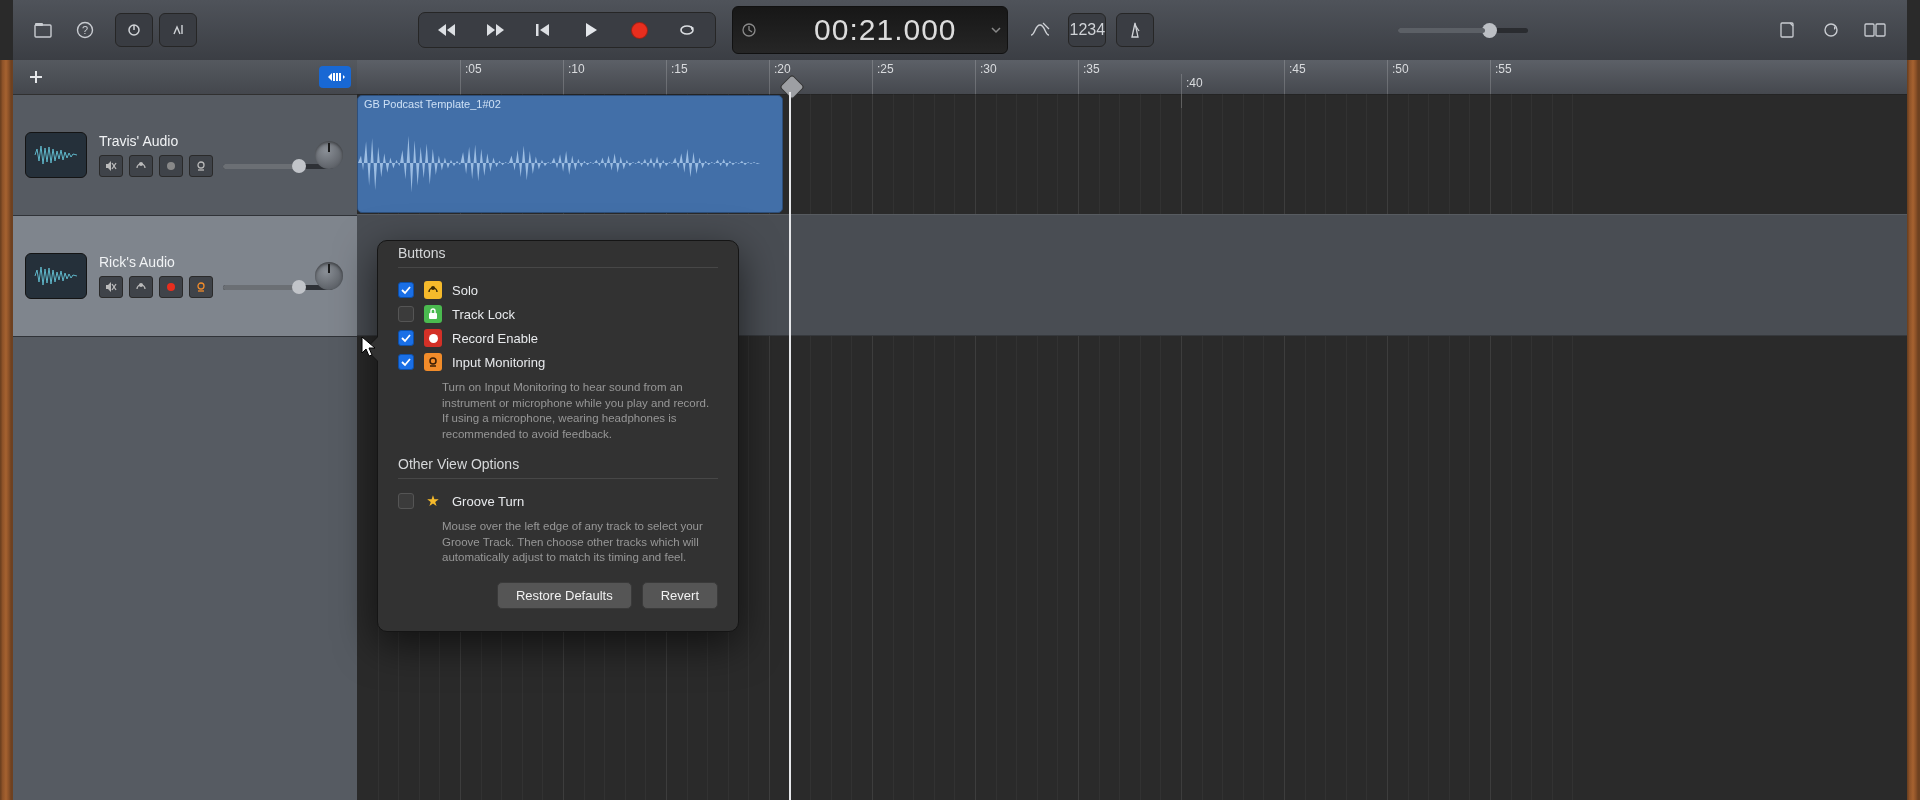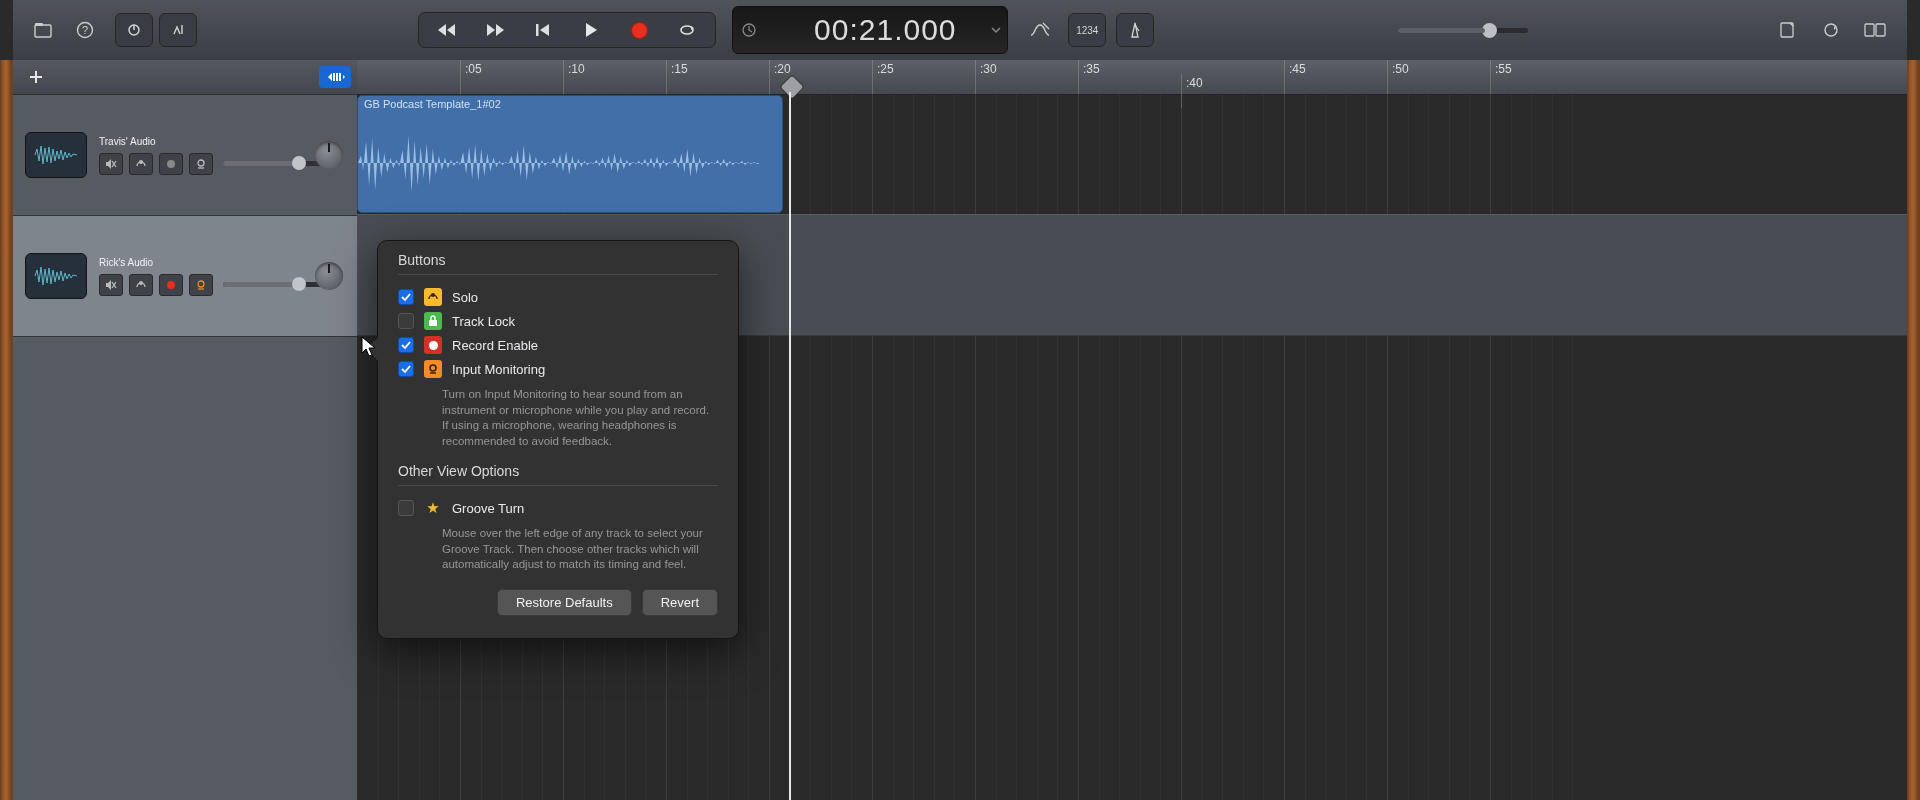--- a/index.html
+++ b/index.html
@@ -81,21 +81,21 @@
   .track{
     height:120px;border-bottom:1px solid #303338;position:relative;
     display:flex;align-items:center;padding-left:12px;gap:12px;
   }
   .track.sel{background:#7f858d;}
   .track-icon{
     width:60px;height:44px;background:#25303a;border-radius:6px;border:1px solid #141414;
     display:flex;align-items:center;justify-content:center;
   }
   .track-body{flex:1;min-width:0;}
-  .track-name{color:#f0f2f4;font-size:10px;margin-bottom:6px;}
+  .track-name{color:#f0f2f4;font-size:14px;margin-bottom:6px;}
   .track-ctrls{display:flex;align-items:center;gap:6px;}
   .mini-btn{width:22px;height:20px;background:#3f4349;border:1px solid #2a2a2a;border-radius:3px;display:flex;align-items:center;justify-content:center;font-size:11px;color:#ccc;}
   .mini-slider{width:110px;height:5px;background:#2e3136;border-radius:3px;position:relative;margin-left:4px;}
   .mini-slider .fill{position:absolute;left:0;width:65%;height:100%;background:#6b6f74;border-radius:3px;}
   .mini-slider .thumb{position:absolute;left:63%;top:-5px;width:14px;height:14px;background:#c1c4c9;border-radius:50%;}
   .knob{width:28px;height:28px;border-radius:50%;background:radial-gradient(circle at 40% 35%,#8a8f96,#4d5157);position:absolute;right:14px;top:50%;transform:translateY(-50%);box-shadow:inset 0 2px 3px rgba(0,0,0,.4);}
   .knob::after{content:"";position:absolute;left:13px;top:2px;width:2px;height:9px;background:#1a1a1a;}
   
   .timeline{position:absolute;left:344px;right:0;top:0;bottom:0;background:#2a2a2a;}
   .ruler{height:34px;background:linear-gradient(#5c6067,#45484e);border-bottom:1px solid #242424;position:relative;color:#d9dbde;font-size:12px;}
@@ -112,21 +112,21 @@
   .clip{
     position:absolute;top:1px;bottom:1px;background:#426fa8;border:1px solid #2d4e79;border-radius:5px;overflow:hidden;
   }
   .clip-title{position:absolute;top:2px;left:6px;font-size:11px;color:#cde0f5;}
   .clip svg{position:absolute;top:18px;left:0;width:100%;height:calc(100% - 18px);}
   
   .popover{
     position:absolute;left:364px;top:180px;width:320px;
     background:#323232;border:1px solid #151515;border-radius:10px;
     box-shadow:0 12px 40px rgba(0,0,0,.6);
-    padding:11px 20px 22px 20px;
+    padding:4px 20px 22px 20px;
   }
   .popover::before{
     content:"";position:absolute;left:-12px;top:96px;width:0;height:0;
     border-top:12px solid transparent;border-bottom:12px solid transparent;border-right:12px solid #323232;
     filter:drop-shadow(-1px 0 0 #151515);
   }
   .pv-h{color:#d6d8da;font-size:14px;margin-bottom:6px;}
   .pv-hr{height:1px;background:#474747;margin:6px 0 10px 0;}
   .pv-row{display:flex;align-items:center;gap:10px;font-size:13px;color:#e8eaed;padding:3px 0;}
   .chk{width:14px;height:14px;border-radius:3px;border:1px solid #0d4fa8;display:flex;align-items:center;justify-content:center;background:#1a6fe6;}
@@ -234,21 +234,21 @@
   </div>
 
   <div class="tb-after">
     <div class="small-btn" style="background:transparent;border:none;">
       <svg width="22" height="16" viewBox="0 0 22 16">
           <path d="M2 13 C6 13 6 3 11 3 C16 3 16 13 20 13" fill="none" stroke="#d0d3d7" stroke-width="1.4"></path>
           <line x1="14" y1="1" x2="20" y2="7" stroke="#d0d3d7" stroke-width="1.3"></line>
         </svg>
     </div>
     <div class="small-btn">
-        <span style="font-size:10px;">1234</span>
+        <span style="font-size:16px;">1234</span>
       </div>
     <div class="small-btn">
       <svg width="14" height="16" viewBox="0 0 14 16">
           <path d="M4 15 L7 1 L10 15 Z" fill="none" stroke="#d0d3d7" stroke-width="1.3"></path>
           <line x1="7" y1="3" x2="11" y2="9" stroke="#d0d3d7" stroke-width="1.3"></line>
         </svg>
     </div>
   </div>
 
   <div style="flex:1.1"></div>

